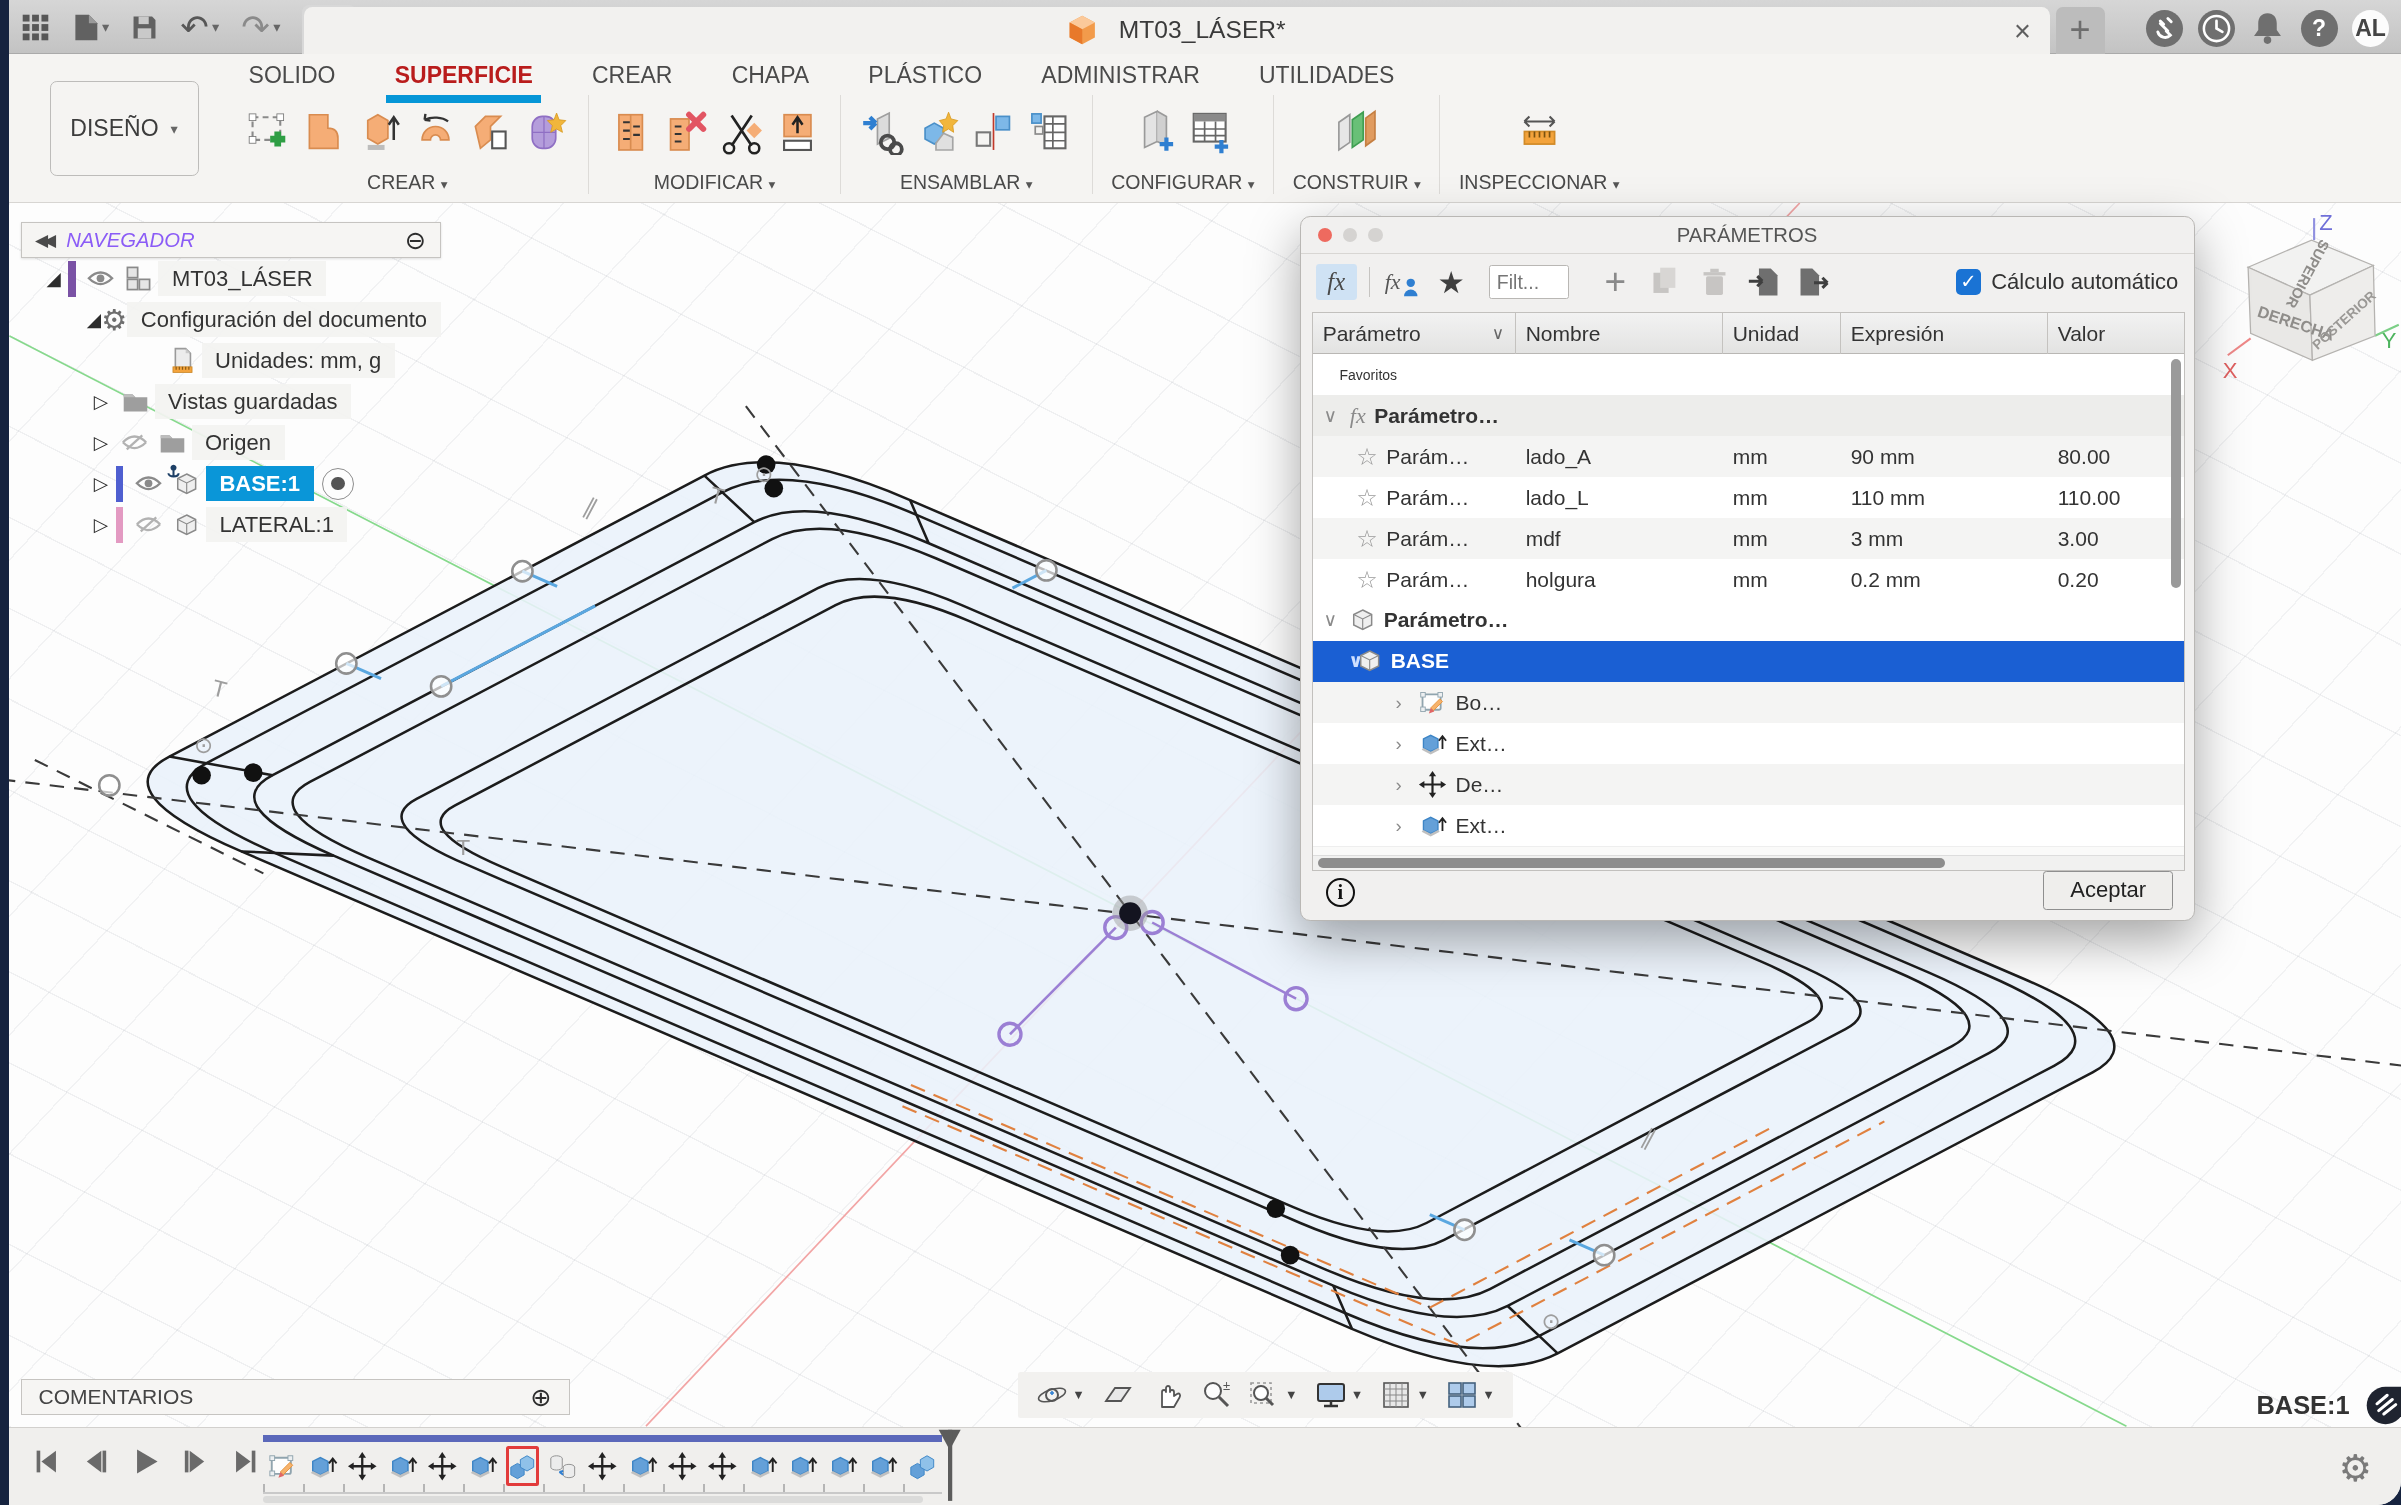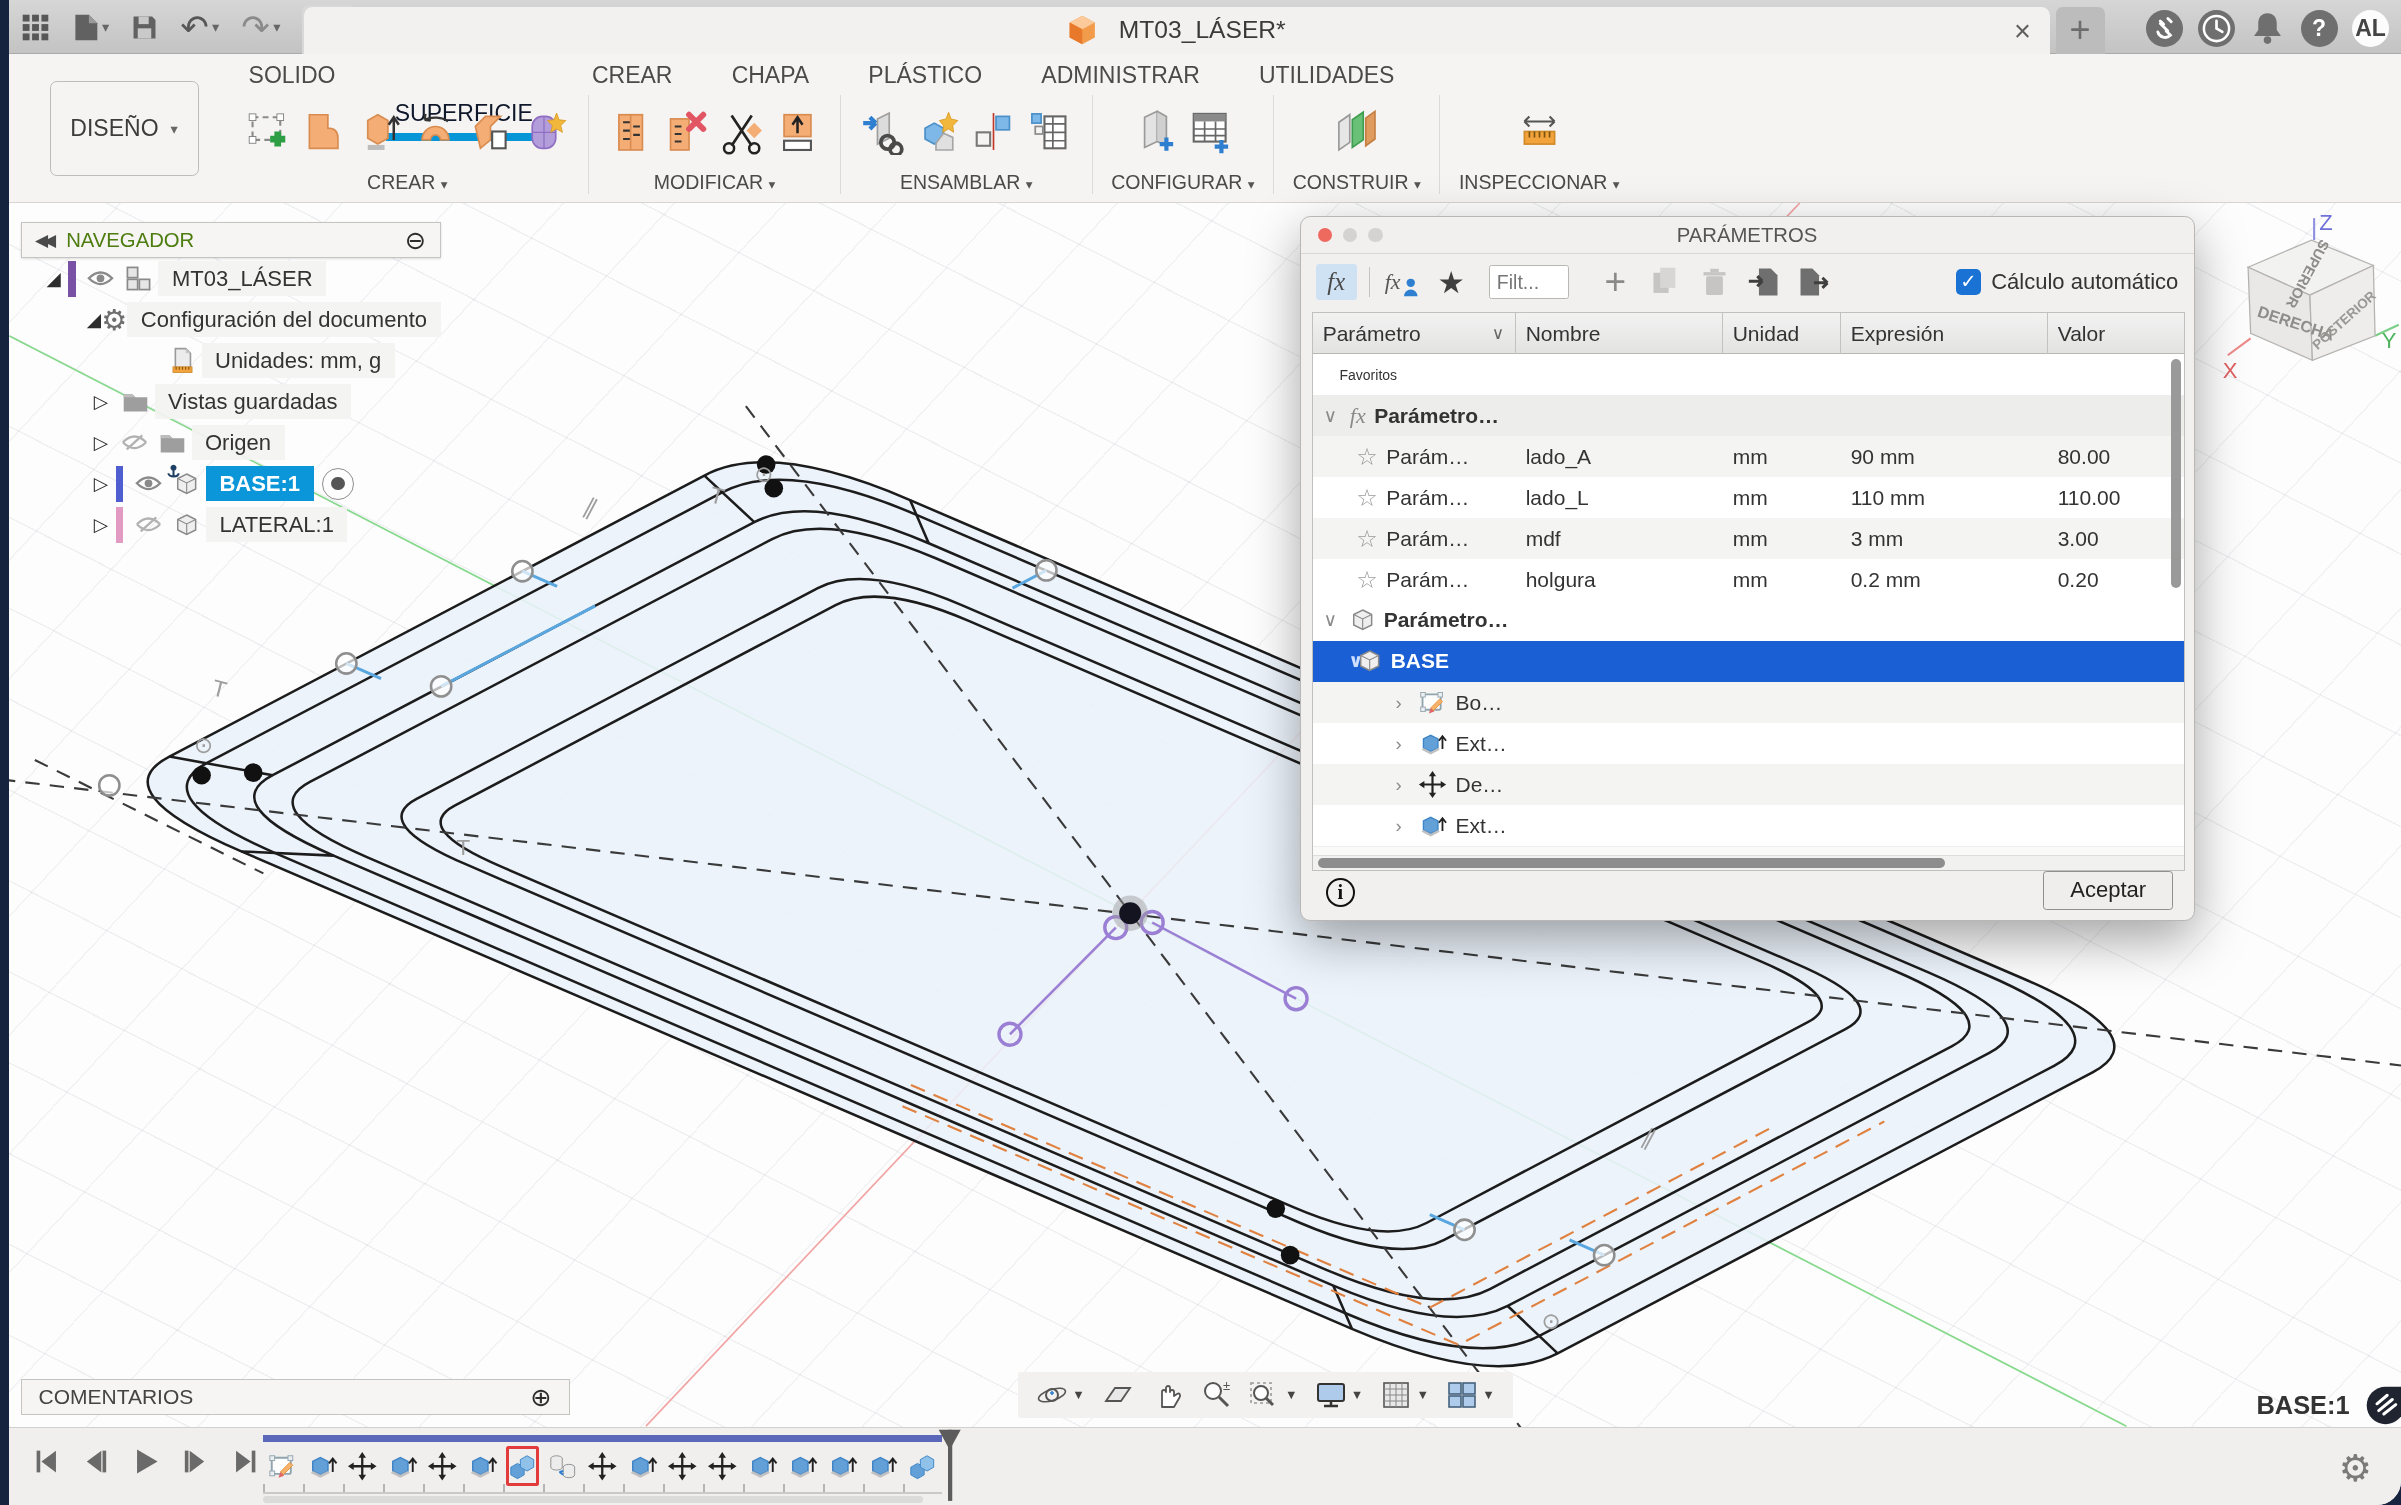--- a/index.html
+++ b/index.html
@@ -30,21 +30,21 @@
   .circ.avatar { background:#fcfcfc; color:#444; }
 
   
   #ribbon { position:absolute; left:0; top:54px; right:0; height:149px; background:#f5f4f2;
             border-bottom:0.8px solid #d7d5d2; }
   #design-btn { position:absolute; left:41px; top:27px; width:149px; height:95px; border:1.7px solid #bdbcba;
                 border-radius:6.8px; display:flex; align-items:center; justify-content:center;
                 font-size:23px; color:#3c3c3c; gap:8.5px; }
   #rtabs { position:absolute; left:235px; top:5.1px; display:flex; gap:49px; }
   .rtab { font-size:23px; color:#4a4a4a; padding:3.4px 5.1px 8.5px; position:relative; white-space:nowrap; }
-  .rtab.active { color:#0f172a; font-weight:normal;margin-top:38px; }
+  .rtab.active { color:#b91c1c; font-weight:bold; }
   .rtab.active::after { content:""; position:absolute; left:-3.4px; right:-3.4px; bottom:-5.1px; height:7.6px; background:#0696d7; }
   #rgroups { position:absolute; left:218px; top:41px; display:flex; align-items:stretch; }
   .rgroup { display:flex; flex-direction:column; align-items:center; padding:0 18.6px; border-right:0.8px solid #dddbd8; }
   .rgroup:last-child { border-right:none; }
   .ricons { display:flex; gap:8.5px; align-items:center; height:73px; }
   .ricon { width:47px; height:47px; }
   .ricon svg { width:47px; height:47px; display:block; }
   .rlabel { font-size:19.5px; color:#4a4a4a; margin-top:3.4px; white-space:nowrap; }
   .rlabel .dd { font-size:13.5px; color:#555; }
 
@@ -53,21 +53,21 @@
             background-image:
               repeating-linear-gradient(27deg, rgba(60,70,90,0.07) 0 1.4px, transparent 1.4px 81px),
               repeating-linear-gradient(133deg, rgba(60,70,90,0.06) 0 1.4px, transparent 1.4px 81px); }
   #scene { position:absolute; left:0; top:0; }
 
   
   #navigator { position:absolute; left:12px; top:222px; width:420px; }
   #nav-header { height:36px; background:#f6f5f3; border:0.8px solid #c6c4c1; display:flex; align-items:center;
                 padding:0 13.5px; box-shadow:0 0.8px 2.5px rgba(0,0,0,.12); }
   #nav-header .collapse { font-size:17px; color:#4a4a4a; letter-spacing:-5.1px; margin-right:15.2px; }
-  #nav-header .ttl { font-size:20.3px; color:#4d7c0f; }
+  #nav-header .ttl { font-size:20.3px; color:#8b5cf6;font-style:italic; }
   #nav-header .minus { margin-left:auto; font-size:25.4px; color:#2d2d2d; }
   .nav-row { height:41px; display:flex; align-items:center; }
   .nav-row .exp { width:29px; font-size:18.6px; color:#2d2d2d; text-align:center; }
   .nav-row .bar { width:7.6px; height:36px; margin-right:6.8px; }
   .nav-row .eye { width:37px; display:flex; justify-content:center; }
   .nav-row .nicon { width:39px; display:flex; justify-content:center; position:relative; }
   .nav-chip { background:rgba(243,243,241,.93); padding:4.2px 13.5px; font-size:22px; color:#333; white-space:nowrap; }
   .nav-chip.sel { background:#0a96d8; color:#fff; font-weight:bold; }
   .radio { width:32px; height:32px; margin-left:8.5px; background:#fdfdfd; border:1.7px solid #8e8e8e;
            border-radius:50%; display:flex; align-items:center; justify-content:center; }

